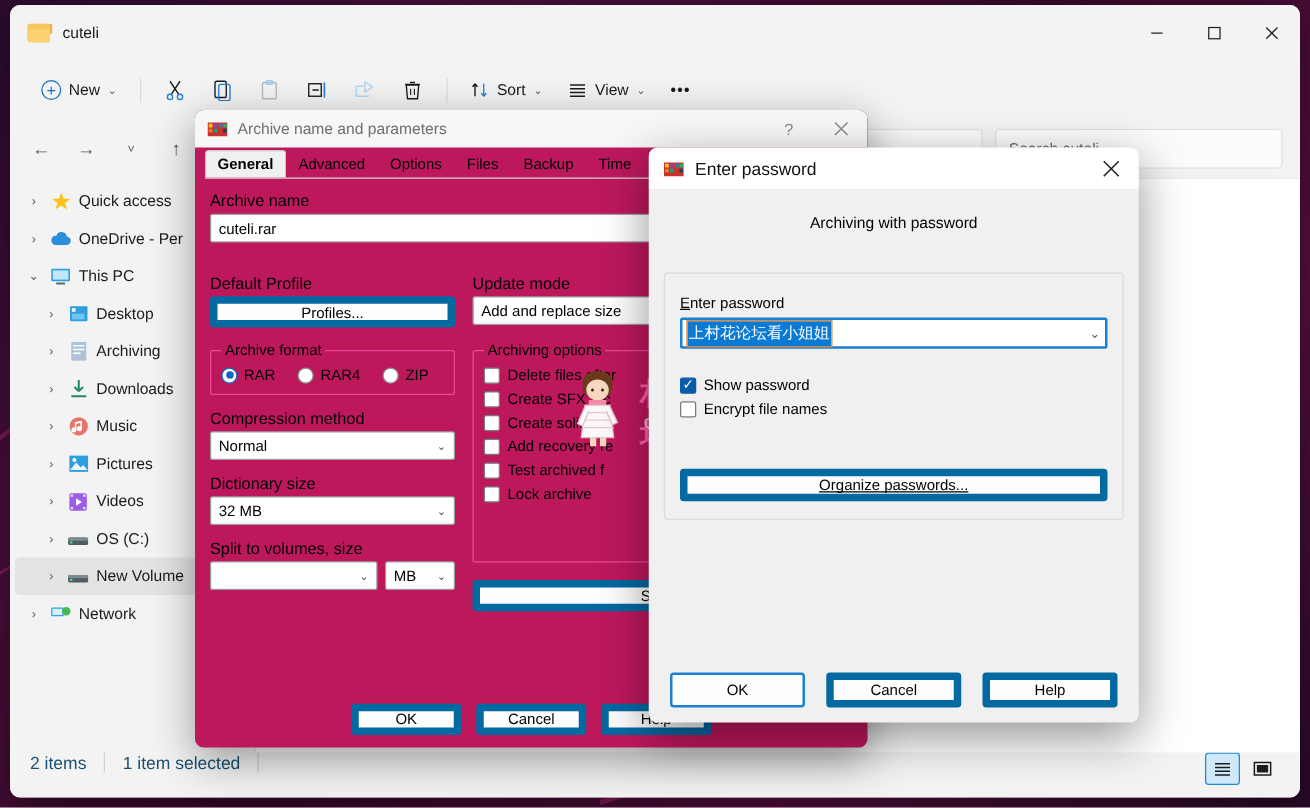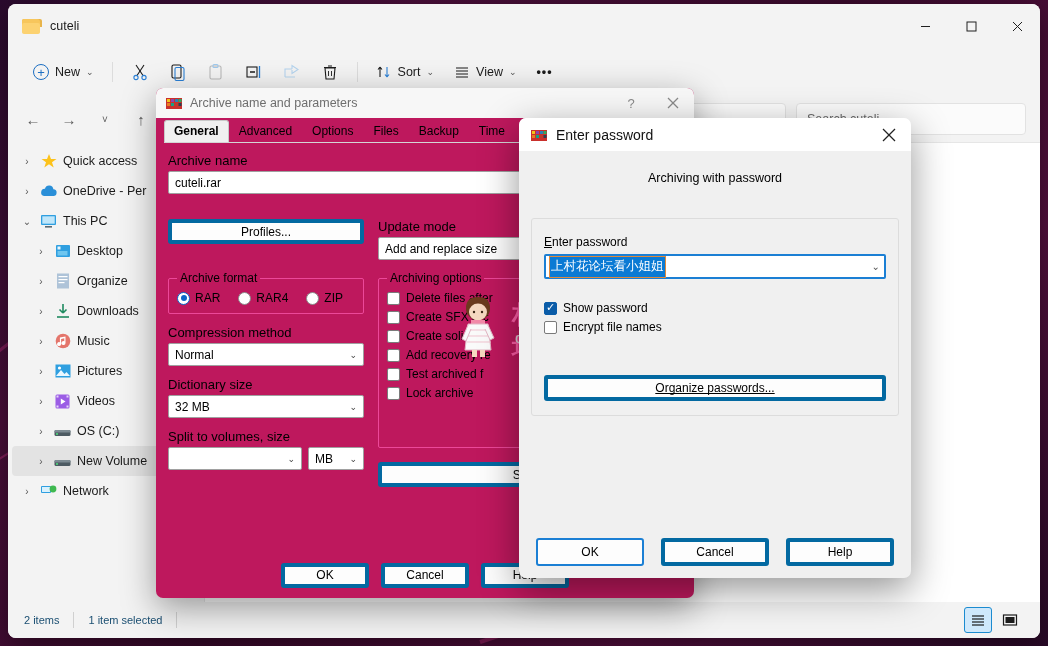--- a/index.html
+++ b/index.html
@@ -86,22 +86,22 @@
 
   .content {
     flex: 1; background: #ffffff; border-top-left-radius: 7px;
     border: 1px solid #e6e6e6; border-right: none; border-bottom: none;
     position: relative; min-width: 0;
   }
   .file-tile {
     position: absolute; width: 68px; height: 34px; background: #d2d2d2; border-radius: 2px;
   }
   .statusbar {
-    height: 36px; flex: none; display: flex; align-items: center;
-    padding: 0 16px; font-size: 11px; color: #1b4f72; gap: 0; background:#f3f3f3;
+    height: 36px; flex: none; display: flex; 
+    padding: 0 16px; font-size: 14px; color: #1b4f72; gap: 0; background:#f3f3f3;
   }
   .status-sep { width: 1px; height: 16px; background: #d0d0d0; margin: 0 14px; }
   .view-toggle { margin-left: auto; display: flex; gap: 4px; }
   .vt { width: 28px; height: 26px; border-radius: 3px; display:flex; align-items:center; justify-content:center;}
   .vt.active { background: #cfe8fb; border: 1px solid #1b8bd0; }
 
   
   #rar-dialog {
     position: absolute; left: 156px; top: 88px; width: 538px; height: 510px;
     background: #be185d; border-radius: 7px;
@@ -131,21 +131,21 @@
     height: 23px; background:#fff; border:1px solid #a0a0a0; border-radius:2px;
     display:flex; align-items:center; padding: 0 6px; font-size:12px;
   }
   .combo {
     height: 23px; background:#fff; border:1px solid #a0a0a0; border-radius:2px;
     display:flex; align-items:center; padding: 0 6px; font-size:12px; justify-content:space-between;
   }
   .combo .cv { color:#000; }
   .combo .ca { color:#444; font-size:9px; }
   .btn {
-    height: 25px; background:#fdfdfd; border:4px solid #0369a1; border-radius:3px;
+    height: 25px; background:#fdfdfd; border:6px solid #0369a1; border-radius:3px;
     display:flex; align-items:center; justify-content:center; font-size:12px;
   }
   fieldset.grp {
     border: 1px solid #ec4899; border-radius:2px; margin:0; padding: 6px 8px 8px;
   }
   fieldset.grp legend { font-size: 12px; padding: 0 3px; }
   .radio-row { display:flex; gap: 18px; align-items:center; }
   .radio { display:flex; align-items:center; gap:5px; font-size:12px; }
   .rbox { width:13px;height:13px;border:1.3px solid #8a8a8a;border-radius:50%;background:#fff;flex:none;
           display:flex;align-items:center;justify-content:center;}
@@ -374,21 +374,21 @@
         <div class="tree-row indent">
           <span class="tw">›</span>
           <span class="ti">
             <svg width="14" height="16" viewBox="0 0 14 16">
               <rect x="1" y="0.5" width="12" height="15" fill="#aec3d8"></rect>
               <rect x="2.5" y="3" width="9" height="1.2" fill="#fff"></rect>
               <rect x="2.5" y="6" width="9" height="1.2" fill="#fff"></rect>
               <rect x="2.5" y="9" width="6" height="1.2" fill="#fff"></rect>
             </svg>
           </span>
-          <span>Organize</span>
+          <span>Archiving</span>
         </div>
         <div class="tree-row indent">
           <span class="tw">›</span>
           <span class="ti">
             <svg width="16" height="16" viewBox="0 0 16 16">
               <path d="M8 1 V10 M8 10 L4.5 6.5 M8 10 L11.5 6.5" fill="none" stroke="#1f8a5f" stroke-width="1.6"></path>
               <line x1="2" y1="14" x2="14" y2="14" stroke="#1f8a5f" stroke-width="1.6"></line>
             </svg>
           </span>
           <span>Downloads</span>
@@ -534,20 +534,21 @@
   <div class="tabs-line"></div>
 
   <div class="rar-body">
     <div class="lbl">Archive name</div>
     <div class="txtin" style="margin-bottom:25px;">
       <span>cuteli.rar</span>
     </div>
 
     <div class="rar-cols" style="margin-bottom:11px;">
       <div class="rar-col-l">
+        <div class="lbl">Default Profile</div>
         <div class="btn">
           <span>Profiles...</span>
         </div>
       </div>
       <div class="rar-col-r">
         <div class="lbl">Update mode</div>
         <div class="combo">
           <span class="cv">Add and replace size</span>
           <span class="ca">⌄</span>
         </div>

